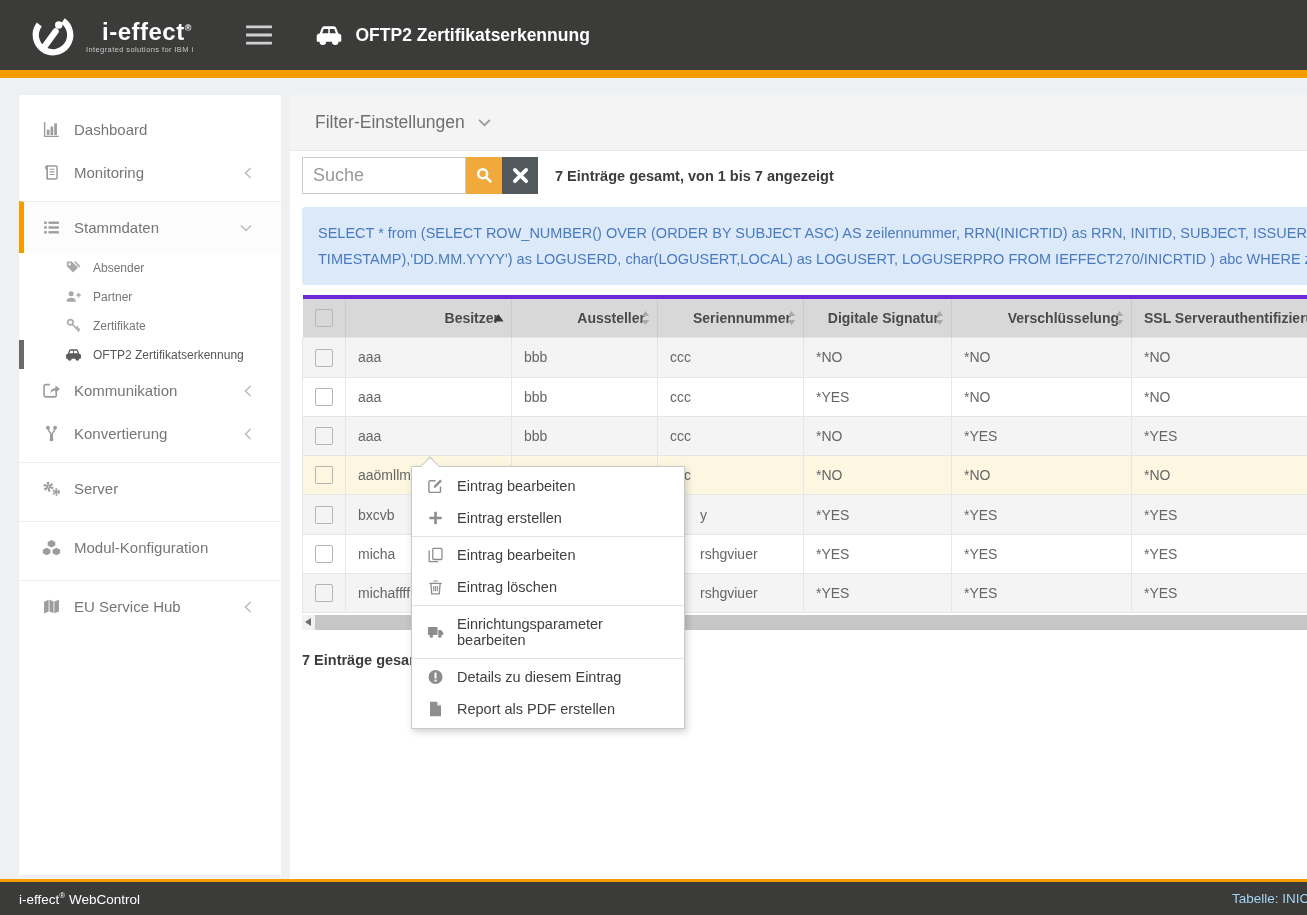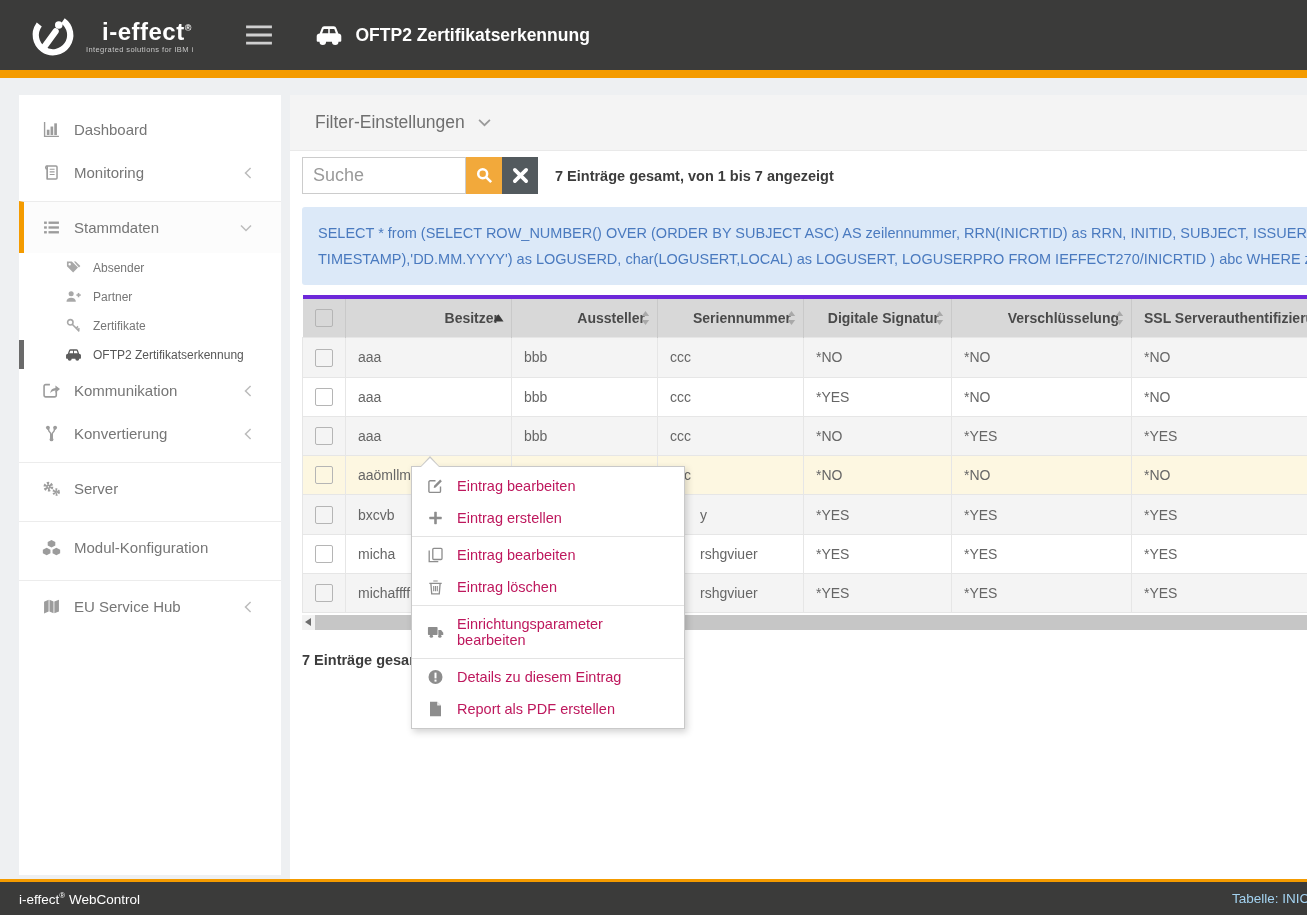--- a/index.html
+++ b/index.html
@@ -70,21 +70,21 @@
             border-bottom:4.5px solid transparent;border-right:6px solid #6d6d6d;cursor:pointer;}
   .hs-thumb{position:absolute;left:13px;top:0;height:15px;width:994px;background:#c6c6c6;cursor:grab;}
   .bottom-summary{margin:22px 0 0 12px;font-weight:bold;color:#3c3c3c;font-size:14.5px;}
   
   .context-menu{position:absolute;left:411px;top:466px;width:272px;background:#fff;border:1px solid #c9c9c9;
                 box-shadow:2px 3px 7px rgba(0,0,0,.18);z-index:50;padding:3px 0;}
   .context-menu::before{content:'';position:absolute;left:8px;top:-11px;border-left:10px solid transparent;
                 border-right:10px solid transparent;border-bottom:11px solid #c9c9c9;}
   .context-menu::after{content:'';position:absolute;left:9px;top:-9px;border-left:9px solid transparent;
                 border-right:9px solid transparent;border-bottom:9px solid #fff;}
-  .menu-item{display:flex;align-items:center;padding:8px 15px;color:#be185d;font-size:14.5px;cursor:pointer;}
+  .menu-item{display:flex;align-items:center;padding:8px 15px;color:#404040;font-size:14.5px;cursor:pointer;}
   .menu-item .ico{width:17px;height:16px;margin-right:13px;color:#8d8d8d;flex:none;}
   .menu-item .ico svg{width:100%;height:100%;display:block;}
   .menu-sep{border-top:1px solid #e3e3e3;margin:2px 0;}
   
   .footer{position:absolute;left:0;top:879px;width:100%;height:36px;box-sizing:border-box;background:#3b3b3a;
           border-top:3px solid #f49b00;display:flex;align-items:center;color:#fff;font-size:13.5px;}
   .footer-left{margin-left:19px;}
   .footer-left sup{font-size:8px;}
   .footer-right{position:absolute;left:1232px;color:#a3d2f0;white-space:nowrap;}
 </style>

